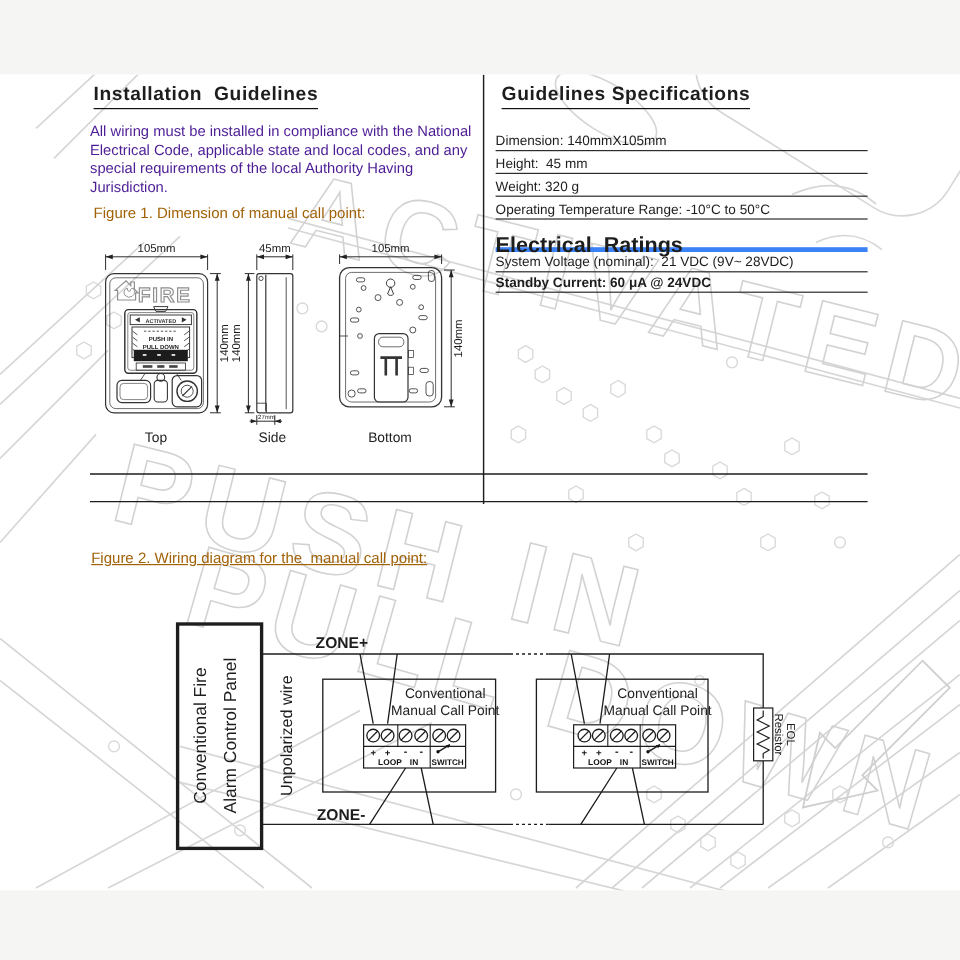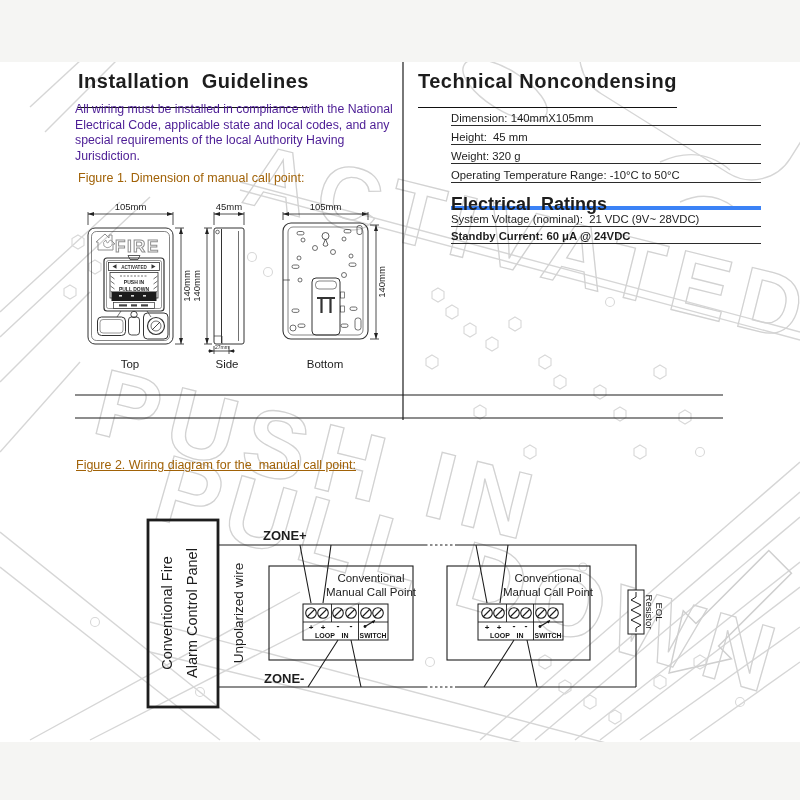--- a/index.html
+++ b/index.html
@@ -3,25 +3,25 @@
 <meta charset="utf-8">
 <style>
   html,body{margin:0;padding:0;}
   body{width:800px;height:800px;background:#f5f5f3;position:relative;overflow:hidden;
        font-family:"Liberation Sans",sans-serif;color:#1d1d1d;}
   .content{position:absolute;left:0;top:62px;width:800px;height:680px;background:#ffffff;overflow:hidden;}
   svg.layer{position:absolute;left:0;top:0;width:800px;height:680px;}
   .wm{z-index:0;}
   .fig{z-index:1;}
   .txt{position:absolute;z-index:2;}
-  h1.sec{font-size:20px;font-weight:bold;margin:0;letter-spacing:.5px;white-space:pre;
-         display:inline-block;border-bottom:1.5px solid #111;padding-bottom:14px;}
+  h1.sec{font-size:16px;font-weight:bold;margin:0;letter-spacing:.5px;white-space:pre;
+         display:inline-block;border-bottom:1.5px solid #111;padding-bottom:2px;}
   .para{font-size:12.3px;line-height:15.5px;color:#4c1d95;}
   .figcap{font-size:12.5px;color:#a16207;white-space:pre;}
-  .specs{position:absolute;left:413px;top:45px;width:310px;z-index:2;margin-left:38px;}
+  .specs{position:absolute;left:413px;top:45px;width:310px;z-index:2;}
   .srow{font-size:11.3px;height:19px;border-bottom:1px solid #2b2b2b;white-space:pre;
         box-sizing:border-box;padding-top:5px;overflow:visible;}
   .srow.tight{font-size:10px;letter-spacing:-0.25px;padding-top:6px;}
   .etitle{font-size:18px;font-weight:bold;white-space:pre;height:18px;border-bottom:4px solid #3b82f6;
           box-sizing:border-box;padding-top:2px;margin-top:9px;}
   text{font-family:"Liberation Sans",sans-serif;}
 </style>
 </head>
 <body>
 
@@ -342,21 +342,21 @@
     </g>
   </svg>
 
   <div class="txt" style="left:78px;top:8px;">
     <h1 class="sec">Installation  Guidelines</h1>
   </div>
   <div class="txt para" style="left:75px;top:40px;width:332px;">All wiring must be installed in compliance with the National Electrical Code, applicable state and local codes, and any special requirements of the local Authority Having Jurisdiction.</div>
   <div class="txt figcap" style="left:78px;top:109px;">Figure 1. Dimension of manual call point:</div>
 
   <div class="txt" style="left:418px;top:8px;">
-    <h1 class="sec">Technical Noncondensing</h1>
+    <h1 class="sec">Guidelines Specifications</h1>
   </div>
 
   <div class="specs">
     <div class="srow">Dimension: 140mmX105mm</div>
     <div class="srow">Height:  45 mm</div>
     <div class="srow">Weight: 320 g</div>
     <div class="srow">Operating Temperature Range: -10°C to 50°C</div>
     <div class="etitle">Electrical  Ratings</div>
     <div class="srow" style="height:17px;padding-top:3px;">System Voltage (nominal):  21 VDC (9V~ 28VDC)</div>
     <div class="srow" style="height:17px;padding-top:3px;font-weight:bold;">Standby Current: 60 μA @ 24VDC</div>

